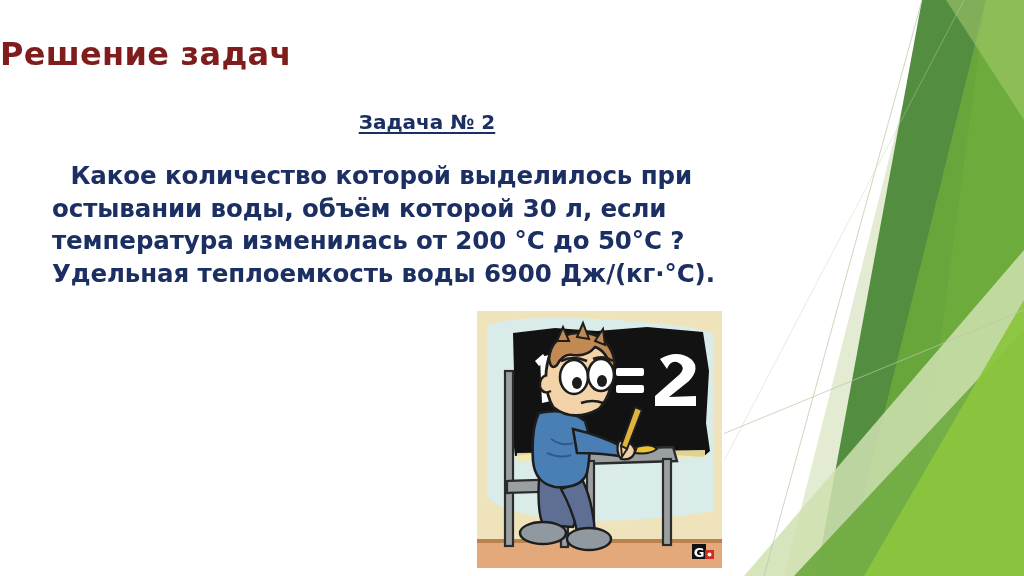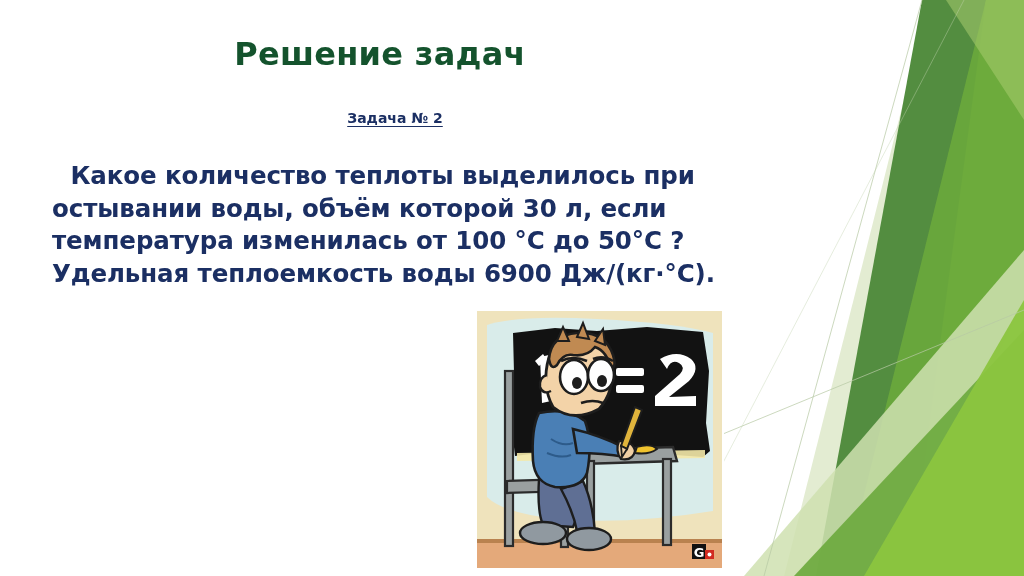--- a/index.html
+++ b/index.html
@@ -25,40 +25,40 @@
     height: 576px;
     pointer-events: none;
   }
 
   
   #title {
     position: absolute;
     left: 0;
     top: 36px;
     width: 760px;
-    text-align: center;
     font-size: 32px;
     font-weight: bold;
-    color: #14532d;
+    color: #7f1d1d;
     letter-spacing: 0.3px;
     line-height: 1.15;
   }
 
   
   #subtitle {
     position: absolute;
     left: 0;
     top: 110px;
     width: 790px;
     text-align: center;
-    font-size: 14px;
+    font-size: 20px;
     font-weight: bold;
     color: #1b2f63;
     text-decoration: underline;
     text-underline-offset: 3px;
+    padding-left: 32px;
   }
 
   
   #body-text {
     position: absolute;
     left: 52px;
     top: 160px;
     width: 760px;
     font-size: 24.5px;
     font-weight: bold;
@@ -118,23 +118,23 @@
     <line x1="300" y1="310" x2="-40" y2="450" stroke="#b8c9a4" stroke-width="0.8" opacity="0.9"></line>
 
     <line x1="240" y1="0" x2="-60" y2="576" stroke="#c3d3b0" stroke-width="0.6" opacity="0.7"></line>
   </svg>
 
   <div id="title">Решение задач</div>
 
   <div id="subtitle">Задача № 2</div>
 
   <div id="body-text">
-    <span class="line"> Какое количество теплоты выделилось при</span>
+    <span class="line"> Какое количество которой выделилось при</span>
     <span class="line">остывании воды, объём которой 30 л, если</span>
-    <span class="line">температура изменилась от 100 °С до 50°С ?</span>
+    <span class="line">температура изменилась от 200 °С до 50°С ?</span>
     <span class="line">Удельная теплоемкость воды 6900 Дж/(кг·°С).</span>
   </div>
 
   <div id="illustration">
     <svg width="245" height="257" viewBox="0 0 245 257">
 
       <rect x="0" y="0" width="245" height="257" fill="#efe3bc"></rect>
 
       <path d="M10 14 Q 40 4 120 8 Q 200 12 236 22 L236 200 Q 150 214 80 208 Q 26 202 10 186 Z" fill="#d9ecea"></path>
 

